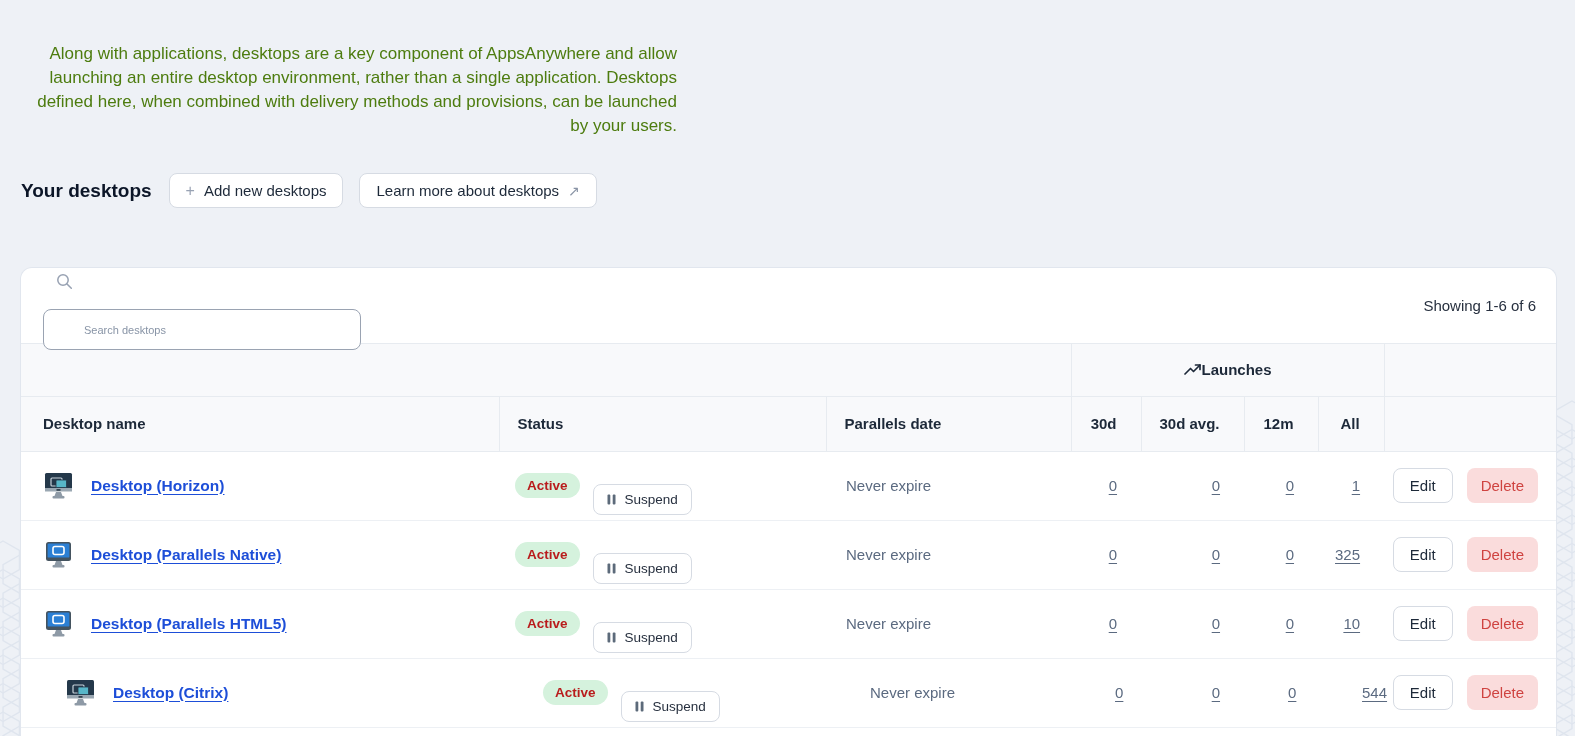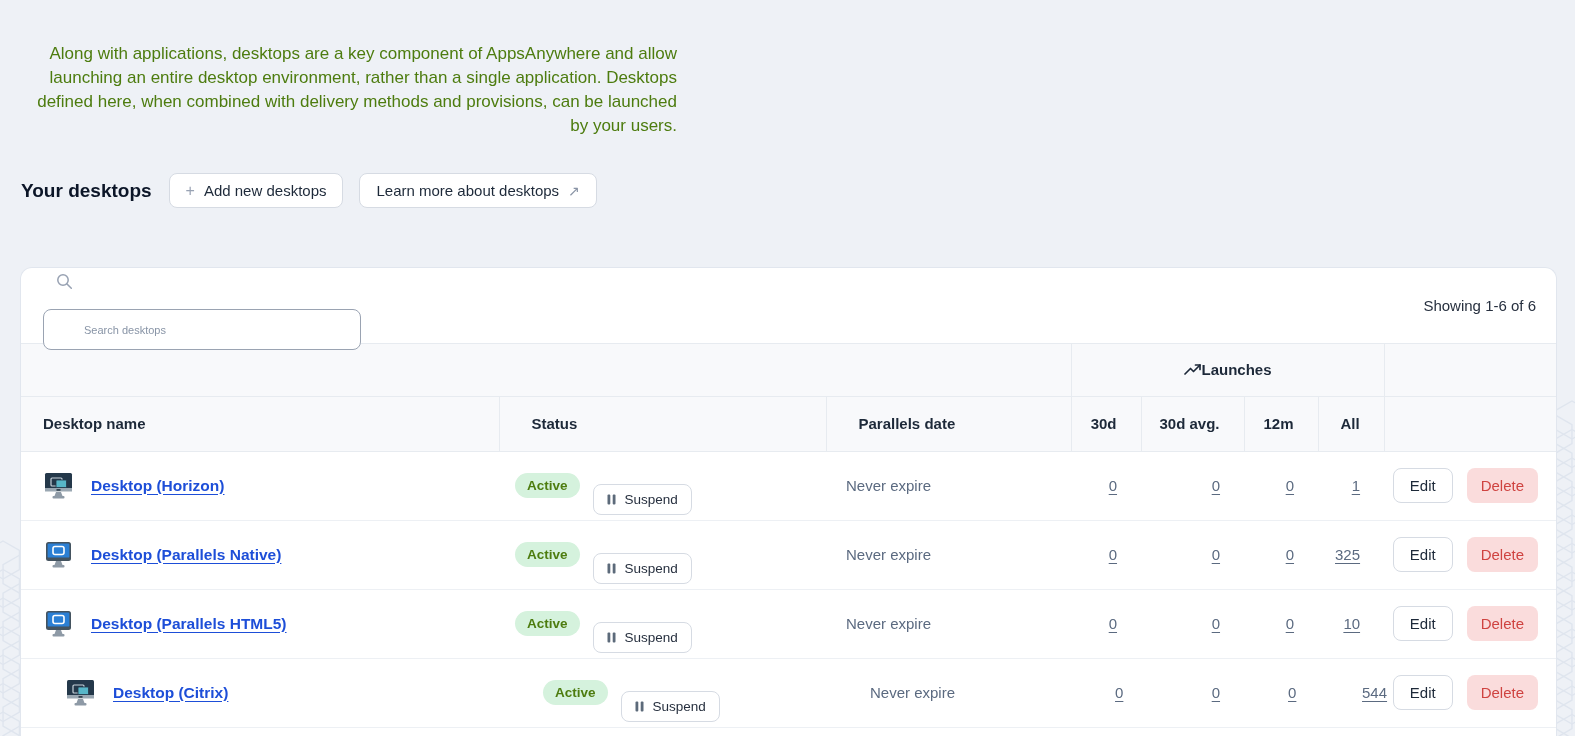--- a/index.html
+++ b/index.html
@@ -50,37 +50,37 @@
   .search-input::placeholder { color: #8894a6; }
   .showing { font-size: 15px; color: #27303f; }
 
   table.desktops { width: 100%; border-collapse: collapse; table-layout: fixed; }
   thead th { background: #f8f9fb; font-size: 15px; font-weight: 700; color: #1d2939; }
   tr.group-row th { height: 52px; border-bottom: 1px solid #e7ebf0; }
   th.launches-group { border-left: 1px solid #e7ebf0; border-right: 1px solid #e7ebf0; }
   .launches-inner { display: flex; align-items: center; justify-content: center; }
   tr.cols-row th {
     height: 55px; border-bottom: 1px solid #e7ebf0; border-left: 1px solid #e7ebf0;
-    text-align: left; padding-left: 32px;
+    text-align: left; padding-left: 18px;
   }
   tr.cols-row th:first-child { border-left: none; padding-left: 22px; }
   tr.cols-row th.num { text-align: right; padding: 0 24px 0 0; }
   tbody td { height: 69px; border-top: 1px solid #edf0f4; font-size: 15px; }
   tbody tr:first-child td { border-top: none; }
   tbody tr:last-child td { border-bottom: 1px solid #edf0f4; padding-left: 44px; }
   td.name-cell { padding-left: 22px; }
   .name-inner { display: flex; align-items: center; gap: 17px; }
   a.desktop-link {
     font-size: 15.5px; font-weight: 700; color: #1d4ed8;
     text-decoration: underline; text-underline-offset: 3px; cursor: pointer;
   }
   td.status-cell { padding-left: 16px; }
   .status-inner { display: flex; align-items: center; gap: 13px; }
   .badge-active {
-    display: inline-block; background: #d5f2dd; color: #4d7c0f;
+    display: inline-block; background: #d5f2dd; color: #b91c1c;
     font-size: 13.5px; font-weight: 700; padding: 5px 12px; border-radius: 999px;
   }
   .btn-suspend {
     display: inline-flex; align-items: center; gap: 9px;
     background: #ffffff; border: 1px solid #d6dbe3; border-radius: 8px;
     padding: 7px 13px; font-size: 13.5px; color: #27303f; cursor: pointer;
     font-family: inherit;
     margin-top: 27px;
   }
   td.exp-cell { padding-left: 20px; color: #5b6a80; }

